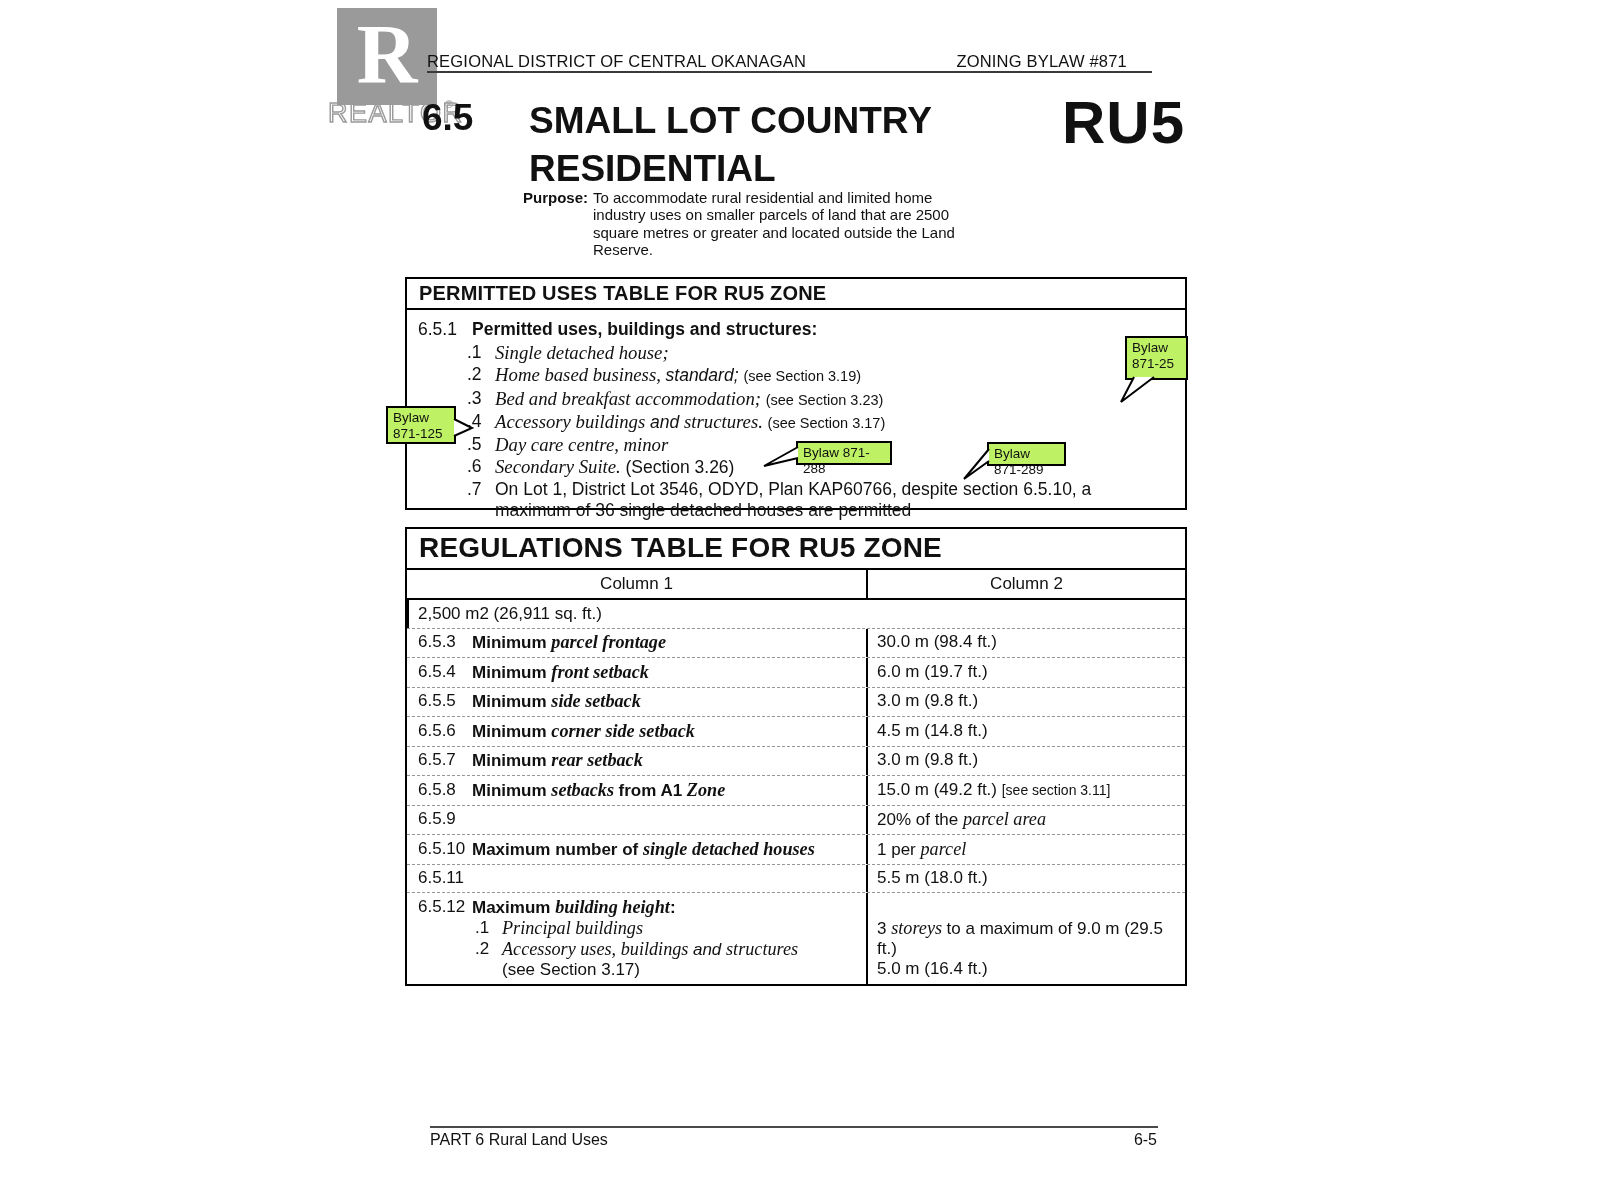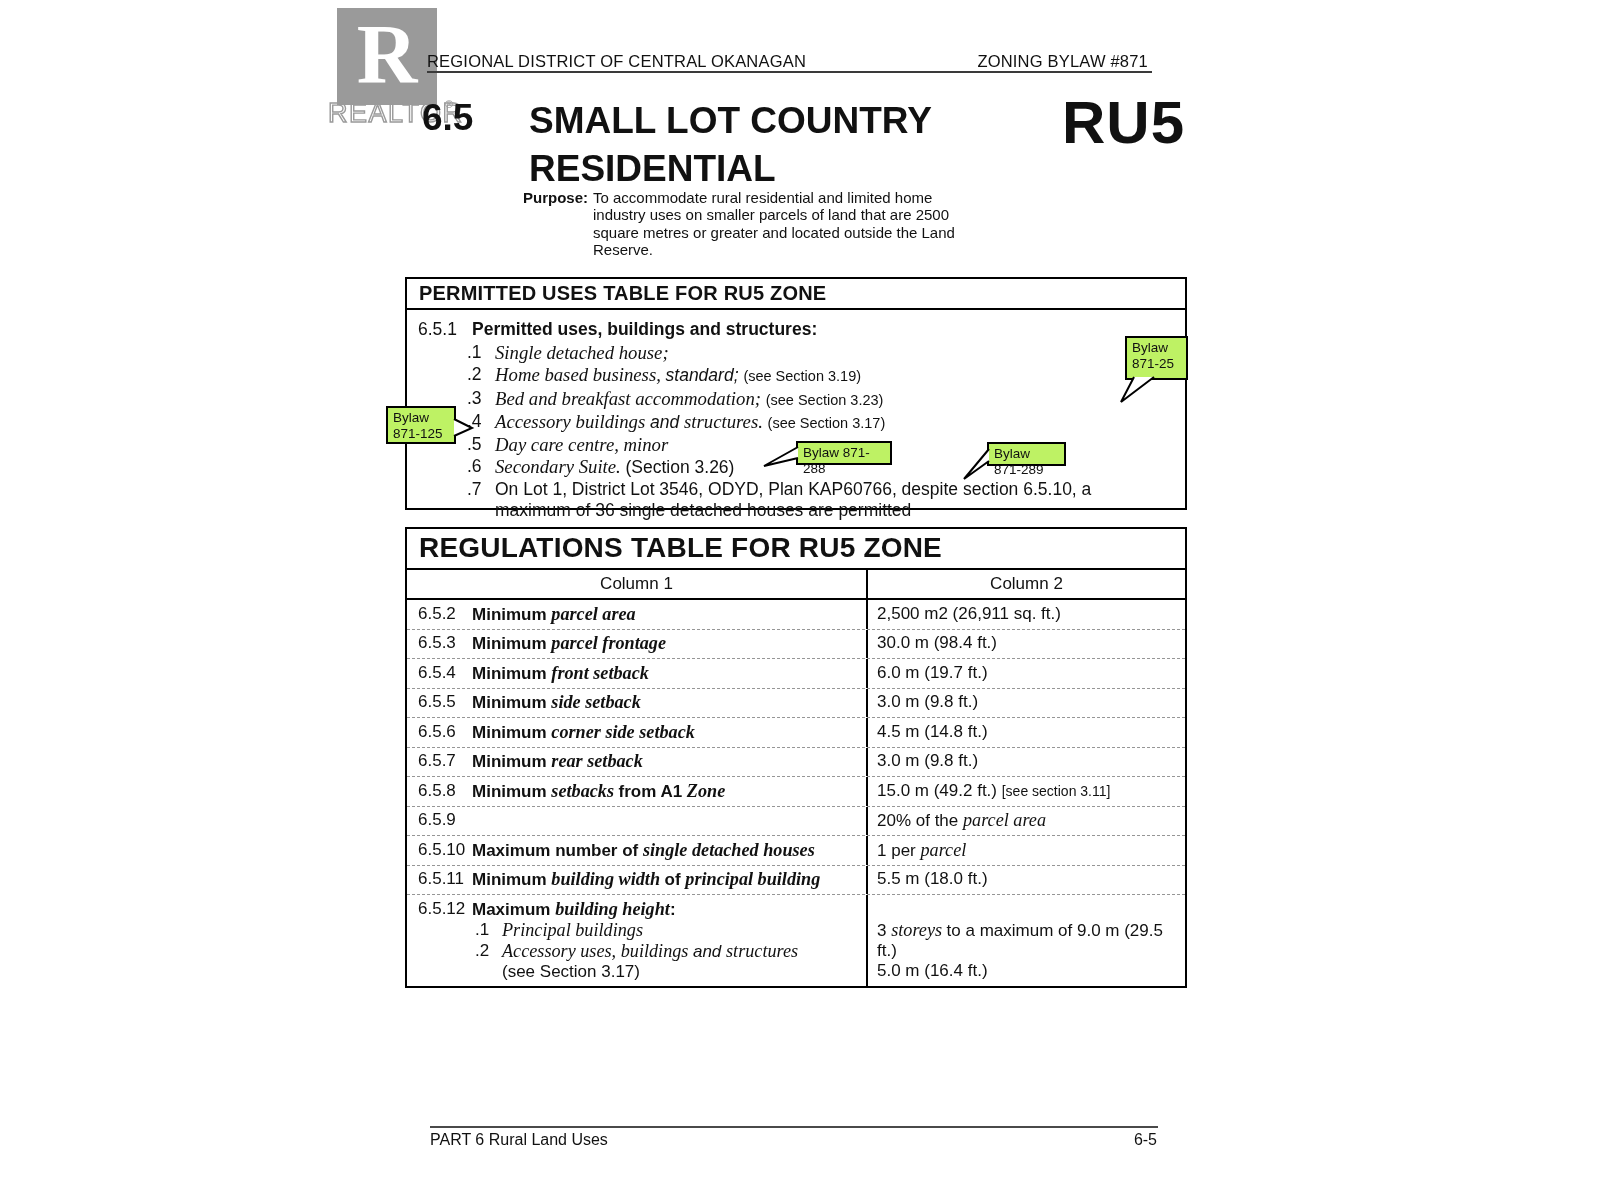--- a/index.html
+++ b/index.html
@@ -8,21 +8,21 @@
 
   
   .logo-square{position:absolute;left:337px;top:8px;width:100px;height:97px;background:#9a9a9a;
                display:flex;align-items:center;justify-content:center;}
   .logo-r{font-family:"Liberation Serif","DejaVu Serif",serif;font-weight:bold;font-size:84px;
           color:#ffffff;line-height:1;transform:translateY(-2px);}
   .logo-word{position:absolute;left:326px;top:96px;}
 
   
   .hdr-left{position:absolute;left:427px;top:52px;font-size:16.5px;letter-spacing:.2px;}
-  .hdr-right{position:absolute;right:452px;top:52px;font-size:16.5px;letter-spacing:.2px;}
+  .hdr-right{position:absolute;right:473px;top:52px;font-size:16.5px;letter-spacing:.2px;}
   .hdr-rule{position:absolute;left:427px;top:71px;width:725px;height:2px;background:#3a3a3a;}
 
   
   .sec-no{position:absolute;left:422px;top:97px;font-size:37px;font-weight:bold;}
   .title-main{position:absolute;left:529px;top:97px;font-size:37px;font-weight:bold;line-height:48px;}
   .zone-code{position:absolute;left:1062px;top:88px;font-size:60px;font-weight:bold;letter-spacing:1px;}
 
   
   .purpose-label{position:absolute;left:523px;top:189px;font-size:15px;font-weight:bold;}
   .purpose-text{position:absolute;left:593px;top:189px;font-size:15px;line-height:17.4px;}
@@ -177,24 +177,20 @@
   </svg>
 
   <div class="rtable">
     <div class="rtable-title">REGULATIONS TABLE FOR RU5 ZONE</div>
     <div class="rtable-header">
       <div class="rh1">Column 1</div>
       <div class="rh2">Column 2</div>
     </div>
     <div id="reg-rows">
         <div class="reg-row">
-          <div class="cell1">
-            <div class="row-no">6.5.2</div>
-            <div class="row-label"><span class="s-b">Minimum </span><span class="s-bi">parcel area</span></div>
-          </div>
           <div class="cell2"><span class="s-r">2,500 m2 (26,911 sq. ft.)</span></div>
         </div>
         <div class="reg-row">
           <div class="cell1">
             <div class="row-no">6.5.3</div>
             <div class="row-label"><span class="s-b">Minimum </span><span class="s-bi">parcel frontage</span></div>
           </div>
           <div class="cell2"><span class="s-r">30.0 m (98.4 ft.)</span></div>
         </div>
         <div class="reg-row">
@@ -241,21 +237,20 @@
         <div class="reg-row">
           <div class="cell1">
             <div class="row-no">6.5.10</div>
             <div class="row-label"><span class="s-b">Maximum number of </span><span class="s-bi">single detached houses</span></div>
           </div>
           <div class="cell2"><span class="s-r">1 per </span><span class="s-i">parcel</span></div>
         </div>
         <div class="reg-row">
           <div class="cell1">
             <div class="row-no">6.5.11</div>
-            <div class="row-label"><span class="s-b">Minimum </span><span class="s-bi">building width </span><span class="s-b">of </span><span class="s-bi">principal building</span></div>
           </div>
           <div class="cell2"><span class="s-r">5.5 m (18.0 ft.)</span></div>
         </div>
         <div class="reg-row">
           <div class="cell1">
             <div class="row-no">6.5.12</div>
             <div class="row-label"><span class="s-b">Maximum </span><span class="s-bi">building height</span><span class="s-b">:</span><div class="sub-item">
                 <div class="sub-num">.1</div>
                 <div><span class="s-i">Principal buildings</span></div>
               </div><div class="sub-item">

